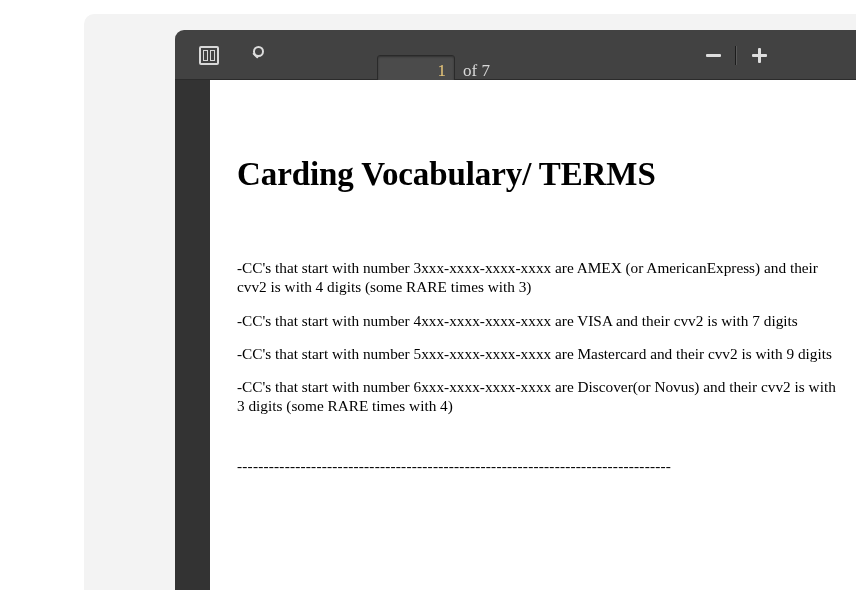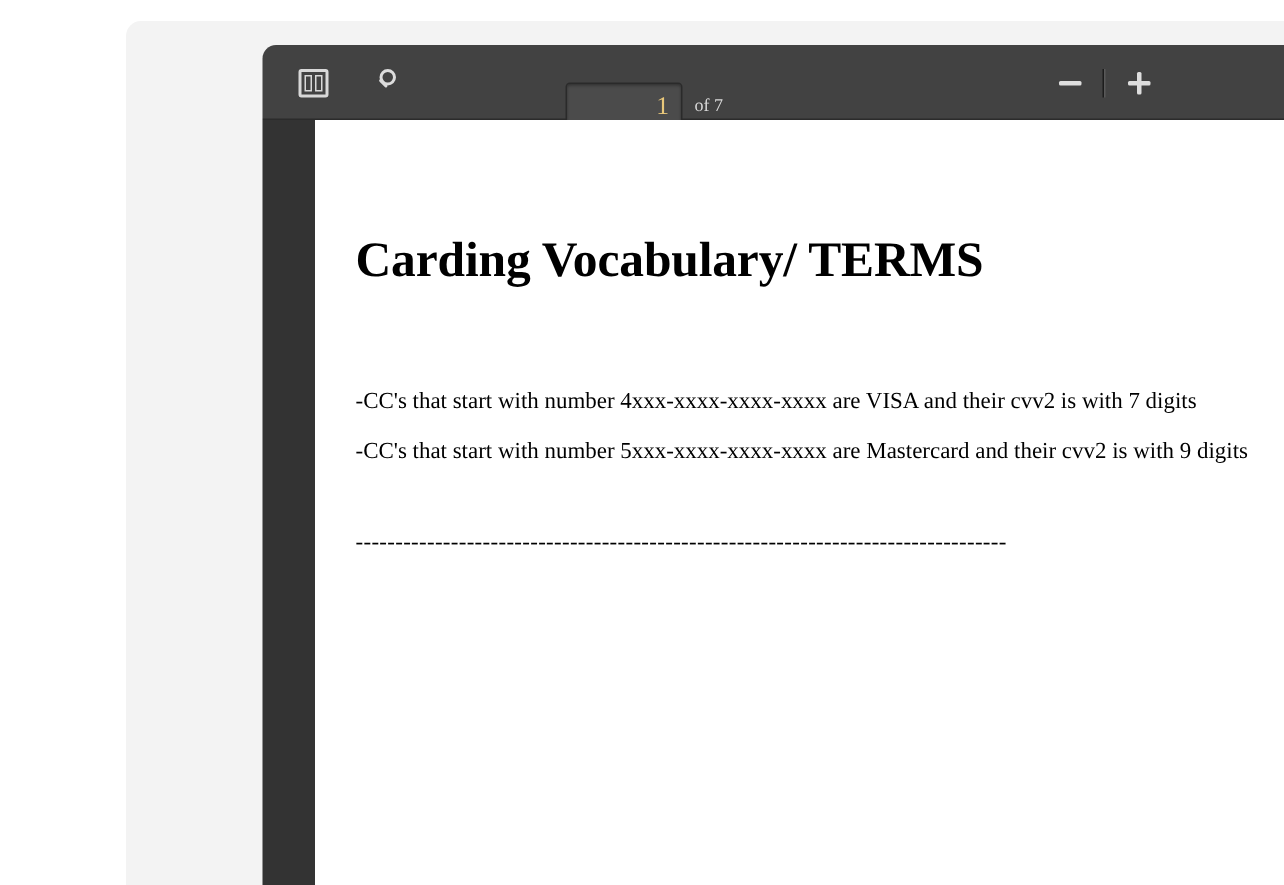--- a/index.html
+++ b/index.html
@@ -120,21 +120,21 @@
     box-shadow: inset 0 1px 2px rgba(0,0,0,0.35);
   }
   #page-count-label {
     position: absolute;
     left: 288px;
     top: 25px;
     height: 31px;
     line-height: 31px;
     color: #d9d9d9;
     font-family: "Liberation Serif", serif;
-    font-size: 12px;
+    font-size: 17px;
     white-space: nowrap;
   }
 
   
   #zoom-out-btn { left: 521px; width: 34px; }
   #zoom-in-btn  { left: 567px; width: 34px; }
   .glyph-minus {
     width: 15px; height: 3px;
     background: #dedede;
     border-radius: 1px;
@@ -261,22 +261,24 @@
     </div>
 
     <div id="viewer-body">
 
       <div id="pdf-page">
         <div id="page-content">
 
           <h1 id="doc-title">Carding Vocabulary/ TERMS</h1>
 
           <div id="doc-paragraphs">
+            <p class="doc-para">-CC's that start with number 3xxx-xxxx-xxxx-xxxx are AMEX (or AmericanExpress) and their cvv2 is with 4 digits (some RARE times with 3)</p>
             <p class="doc-para">-CC's that start with number 4xxx-xxxx-xxxx-xxxx are VISA and their cvv2 is with 7 digits</p>
             <p class="doc-para">-CC's that start with number 5xxx-xxxx-xxxx-xxxx are Mastercard and their cvv2 is with 9 digits</p>
+            <p class="doc-para">-CC's that start with number 6xxx-xxxx-xxxx-xxxx are Discover(or Novus) and their cvv2 is with 3 digits (some RARE times with 4)</p>
           </div>
 
           <div id="doc-divider">----------------------------------------------------------------------------------</div>
 
         </div>
       </div>
 
     </div>
   </div>
 </div>

